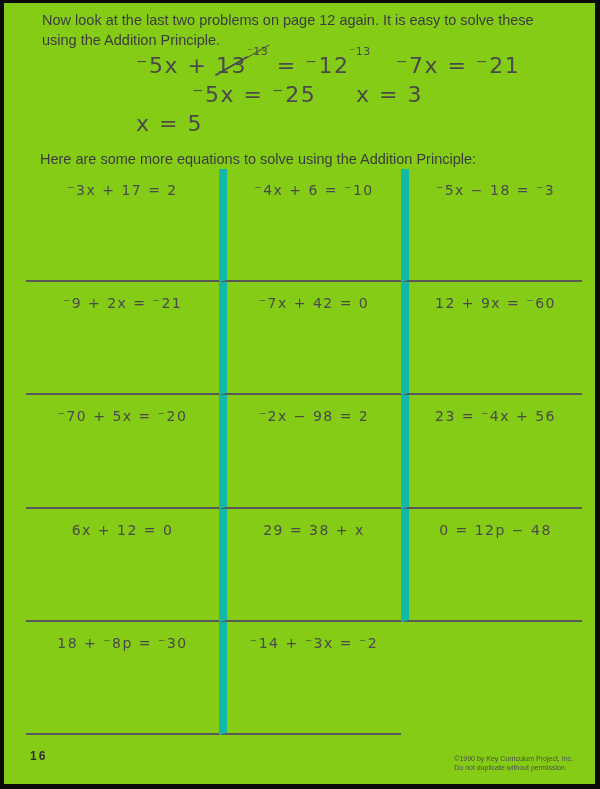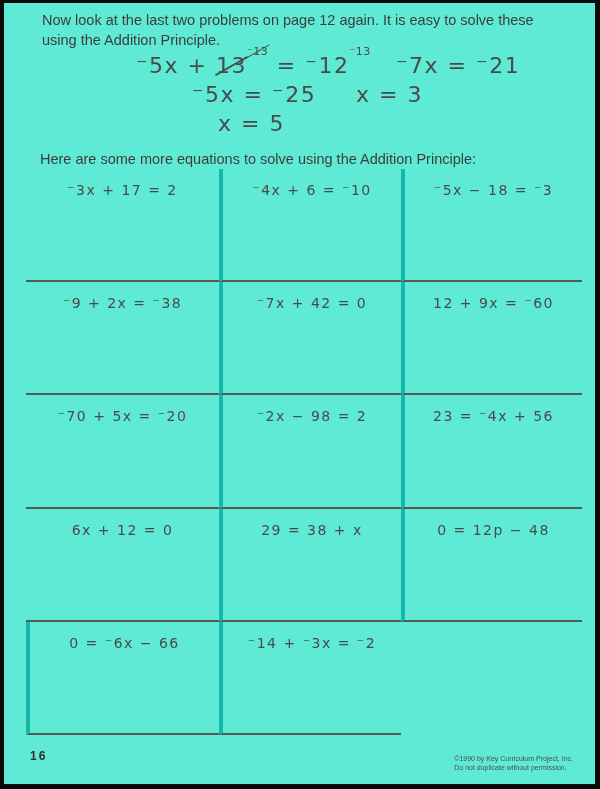--- a/index.html
+++ b/index.html
@@ -1,21 +1,21 @@
 <!DOCTYPE html>
 <html><head>
 <meta charset="utf-8">
 <style>
   html, body { margin: 0; padding: 0; background: #e8e8e8; }
   .page {
     position: relative;
     width: 600px;
     height: 789px;
     box-sizing: border-box;
-    background: #5eead4;
+    background: #84cc16;
     border: solid #0a0a0a;
     border-width: 3px 5px 5px 4px;
     overflow: hidden;
     font-family: "Liberation Sans", sans-serif;
   }
   .intro {
     position: absolute;
     left: 38px;
     top: 8px;
     width: 530px;
@@ -53,21 +53,21 @@
     left: -3px;
     right: -3px;
     top: 46%;
     border-top: 2.5px solid #4a4a4a;
     transform: rotate(-30deg);
   }
   sup.struck::after { border-top-width: 1.5px; }
   .ex-left  { left: 132px; top: 50px; }
   .ex-right { left: 352px; top: 50px; }
   .ex-left  .l2 { margin-left: 56px; }
-  .ex-left  .l3 { margin-left: 82px; }
+  .ex-left  .l3 { }
   .ex-right .l2 { margin-left: 40px; }
   .ex-right .l3 { }
   
   .grid {
     position: absolute;
     left: 22px;
     top: 166px;
     width: 556px;
     height: 566px;
     display: grid;
@@ -76,21 +76,21 @@
   }
   .cell {
     box-sizing: border-box;
     border-bottom: 2px solid #585858;
     padding-top: 13px;
     text-align: center;
     font-size: 14px;
     white-space: nowrap;
     overflow: hidden;
   }
-  .cell.vline { border-left: 4px solid #14b8a6; }
+  .cell.vline { border-left: 8px solid #14b8a6; }
   
   .page-number {
     position: absolute;
     left: 26px;
     top: 746px;
     font-size: 12px;
     font-weight: 700;
     letter-spacing: 2px;
     color: #2e2e2e;
   }
@@ -121,30 +121,30 @@
     <div class="ex-line l2">⁻7x = ⁻21</div>
     <div class="ex-line l3">x = 3</div>
   </div>
 
   <p class="more-label">Here are some more equations to solve using the Addition Principle:</p>
 
   <div class="grid">
     <div class="cell hand">⁻3x + 17 = 2</div>
     <div class="cell hand vline">⁻4x + 6 = ⁻10</div>
     <div class="cell hand vline">⁻5x − 18 = ⁻3</div>
-    <div class="cell hand">⁻9 + 2x = ⁻38</div>
+    <div class="cell hand">⁻9 + 2x = ⁻21</div>
     <div class="cell hand vline">⁻7x + 42 = 0</div>
     <div class="cell hand vline">12 + 9x = ⁻60</div>
     <div class="cell hand">⁻70 + 5x = ⁻20</div>
     <div class="cell hand vline">⁻2x − 98 = 2</div>
     <div class="cell hand vline">23 = ⁻4x + 56</div>
     <div class="cell hand">6x + 12 = 0</div>
     <div class="cell hand vline">29 = 38 + x</div>
     <div class="cell hand vline">0 = 12p − 48</div>
-    <div class="cell hand vline">0 = ⁻6x − 66</div>
+    <div class="cell hand">18 + ⁻8p = ⁻30</div>
     <div class="cell hand vline">⁻14 + ⁻3x = ⁻2</div>
   </div>
 
   <div class="page-number">16</div>
 
   <div class="copyright">
     <div>©1990 by Key Curriculum Project, Inc.</div>
     <div>Do not duplicate without permission.</div>
   </div>
 

